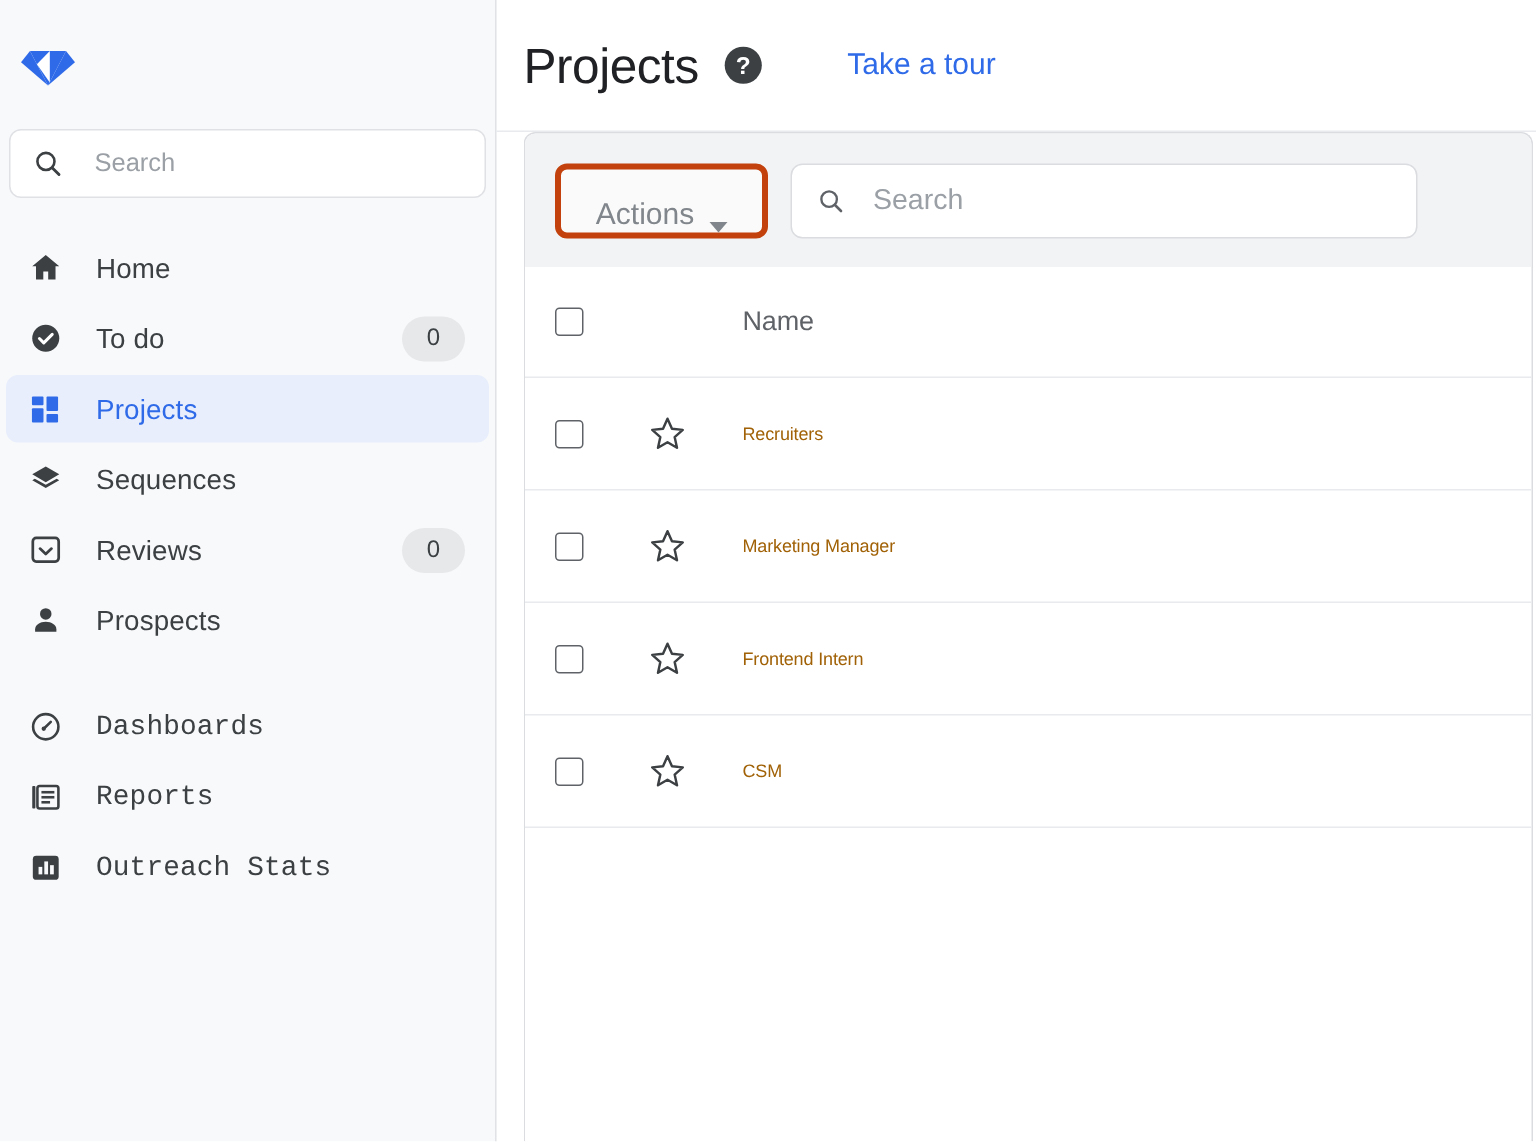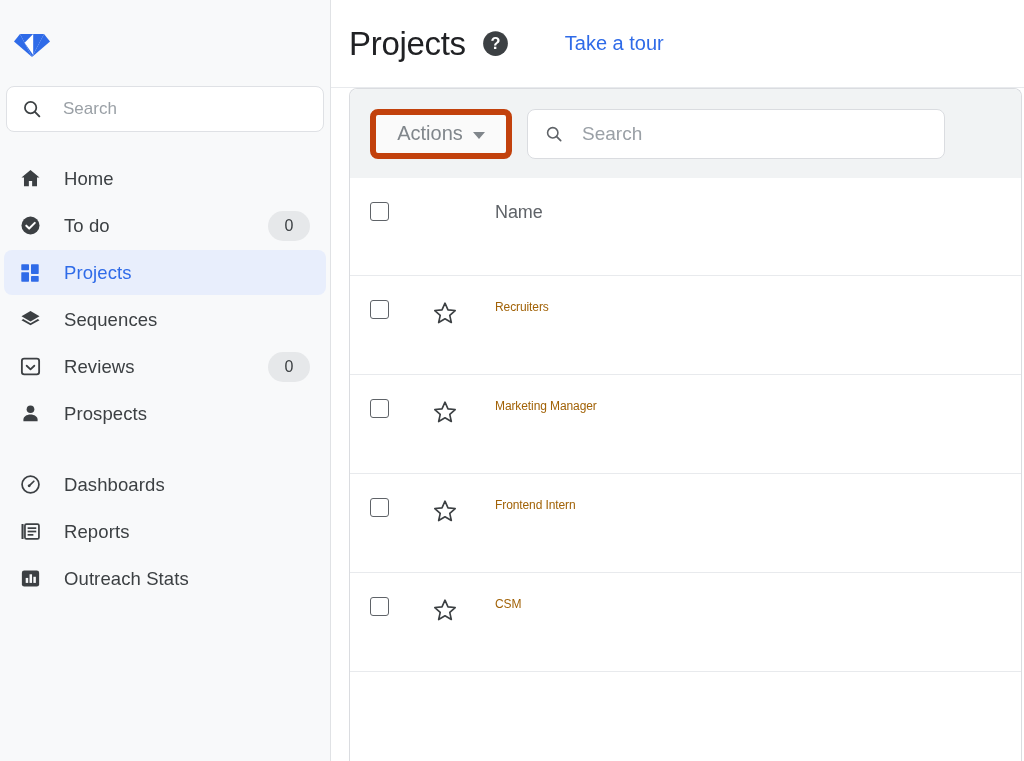--- a/index.html
+++ b/index.html
@@ -56,21 +56,21 @@
   .side-search input {
     border: 0; outline: 0; background: transparent;
     font-family: "Liberation Sans", sans-serif;
     font-size: 17px;
     color: #202124;
     width: 100%;
   }
   .side-search input::placeholder { color: #9aa0a6; }
 
   .nav { padding-top: 24px; }
-  .nav-group + .nav-group { margin-top: 26px; }
+  .nav-group + .nav-group { margin-top: 26px; font-family: Liberation Mono, monospace; }
 
   .nav-item {
     height: 45px;
     margin: 0 4px 2px 4px;
     border-radius: 8px;
     display: flex;
     align-items: center;
     padding: 0 16px 0 14px;
     cursor: pointer;
     color: #3c4043;
@@ -183,24 +183,24 @@
     background: #f1f3f4;
     display: flex;
     align-items: center;
     padding: 0 20px;
     border-radius: 7px 7px 0 0;
   }
   .actions-btn {
     height: 50px;
     min-width: 142px;
     background: #fafafa;
-    border: 6px solid #c2410c;
+    border: 4px solid #c2410c;
     border-radius: 8px;
     display: flex;
-    align-items: center;
+    align-items: flex-end;
     justify-content: center;
     color: #80868b;
     font-size: 20px;
     cursor: pointer;
     padding: 0 18px;
   }
   .table-search {
     margin-left: 15px;
     height: 50px;
     flex: 1 1 auto;
@@ -220,24 +220,23 @@
     color: #202124;
     width: 100%;
   }
   .table-search input::placeholder { color: #9aa0a6; }
 
   .tbl { flex: 1 1 auto; min-height: 0; }
 
   .row {
     height: 75px;
     display: flex;
-    align-items: flex-start;
+    align-items: center;
     border-bottom: 1px solid #e8eaed;
     padding-left: 20px;
-    margin-top: 24px;
   }
   .row.header { height: 74px; }
 
   .cb {
     width: 19px; height: 19px;
     flex: 0 0 19px;
     border: 1.6px solid #5f6368;
     border-radius: 3px;
     background: #fff;
     cursor: pointer;

